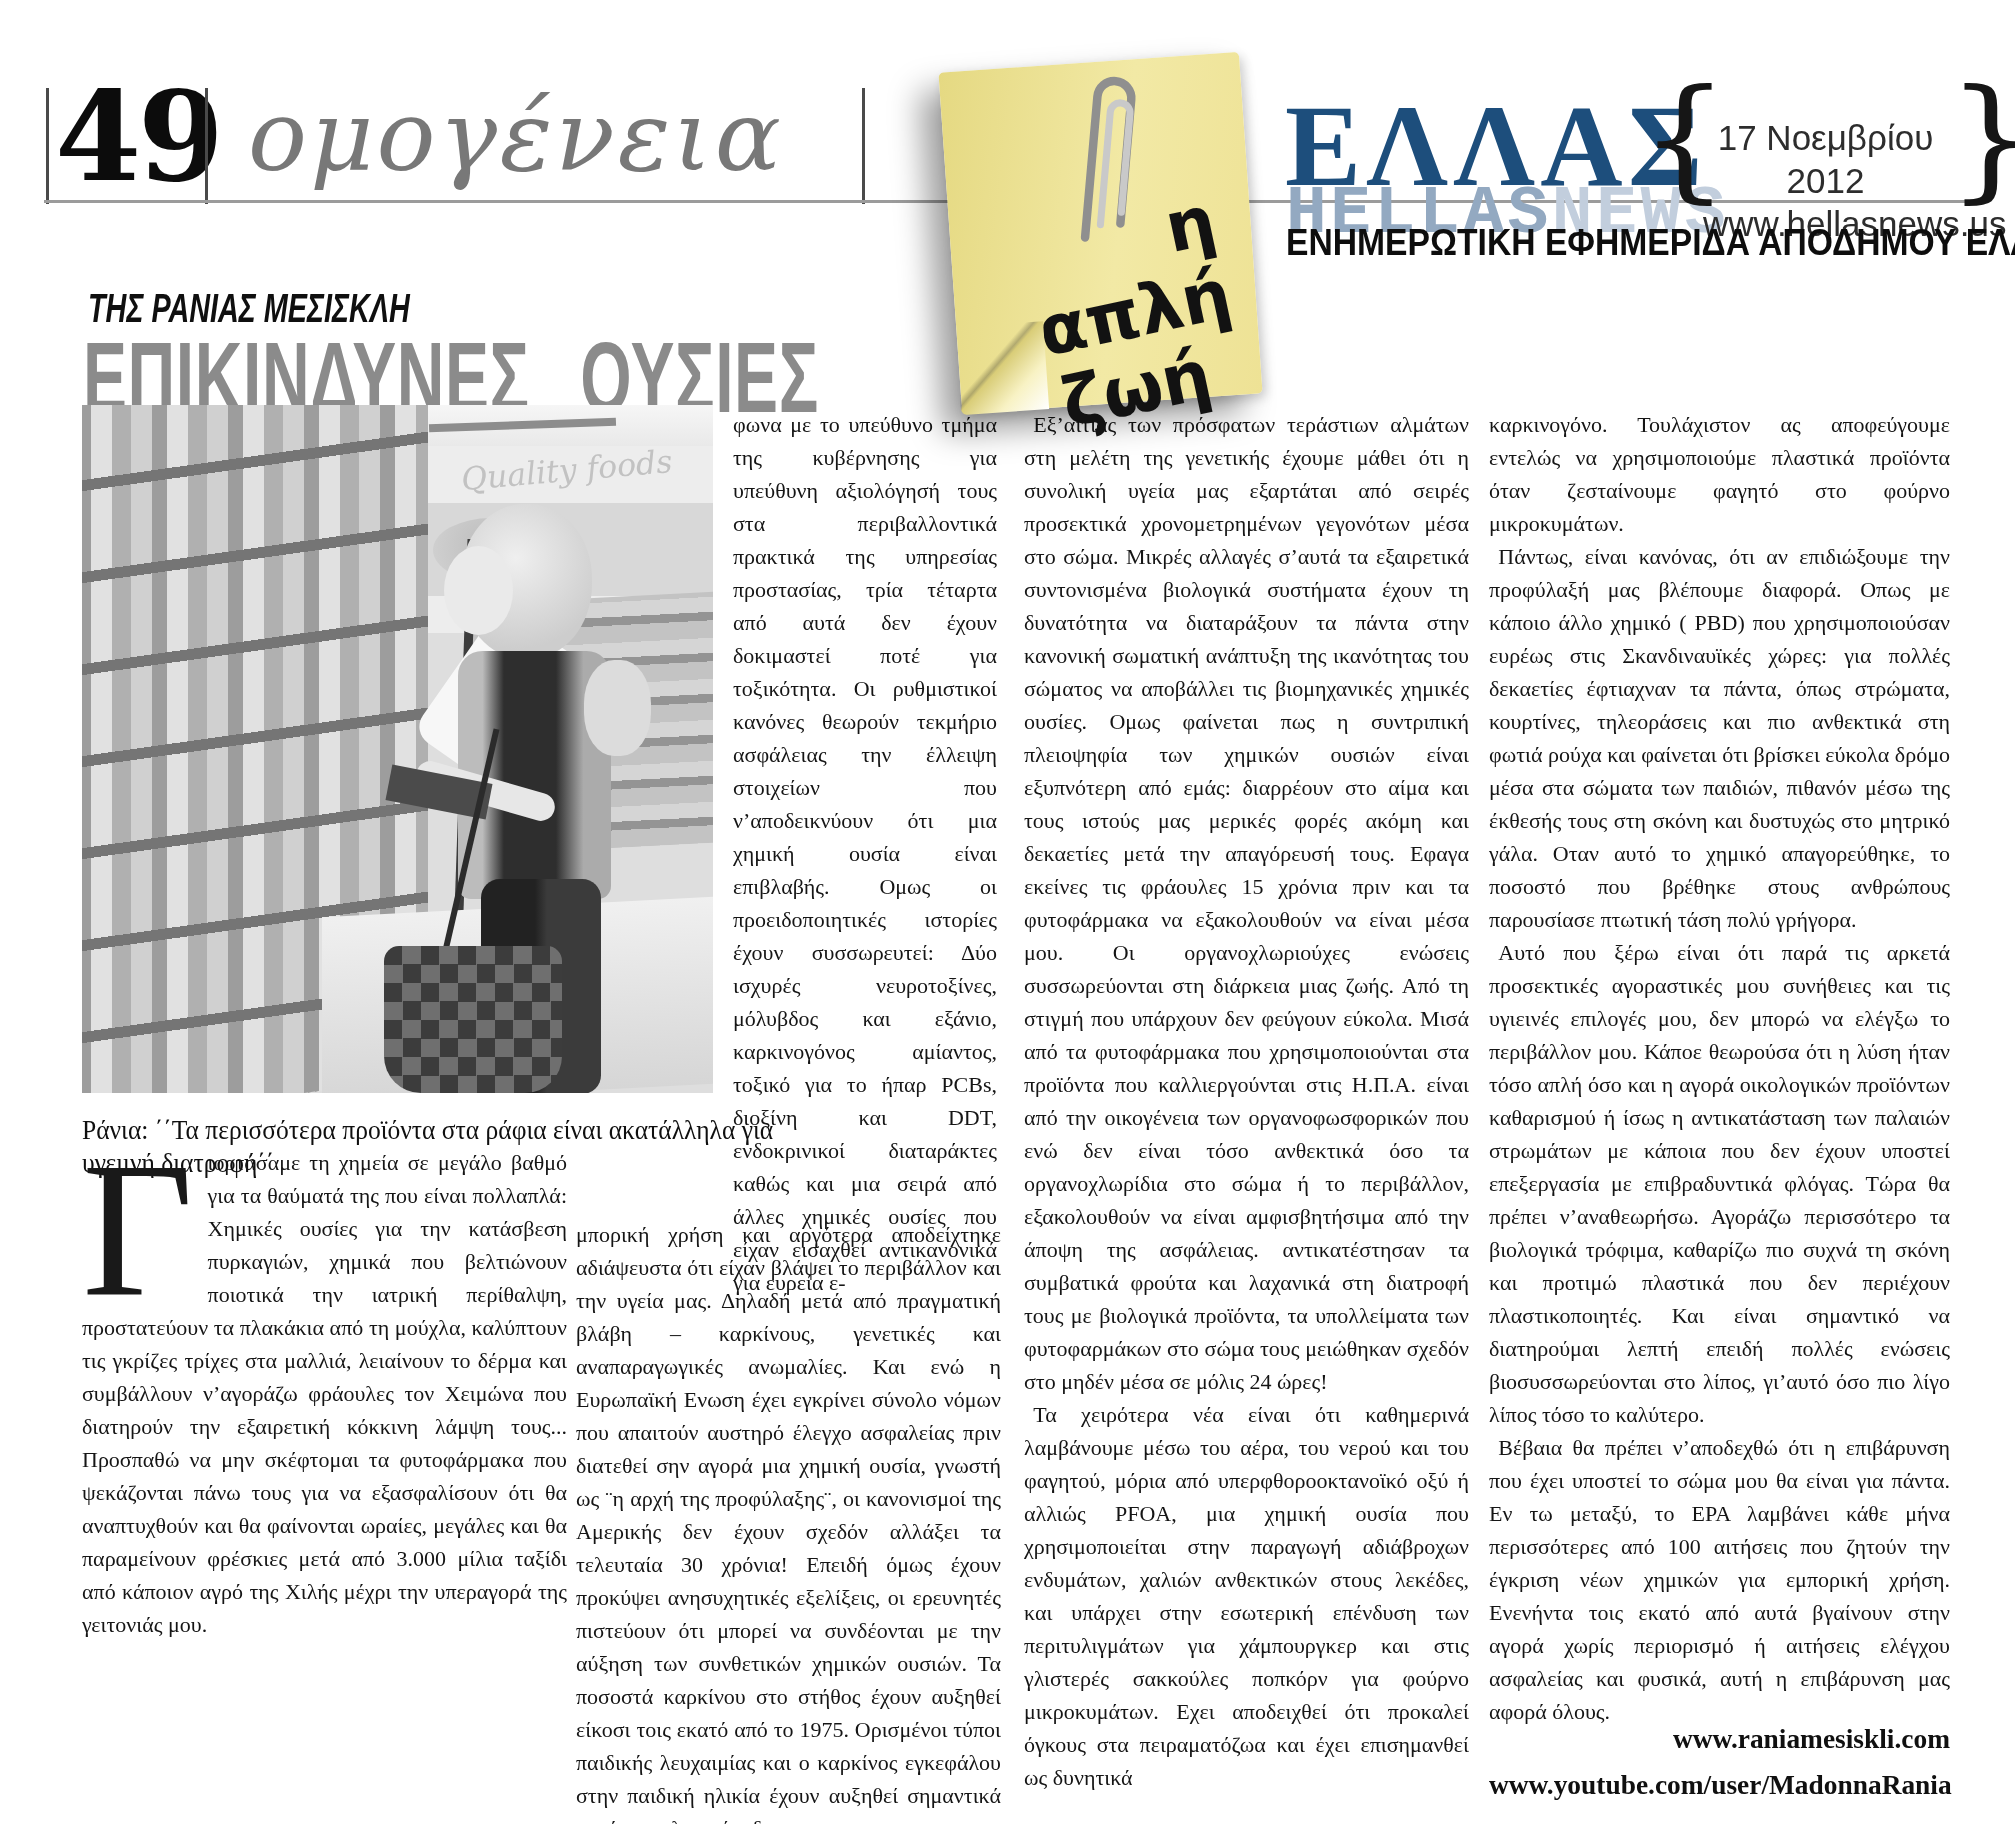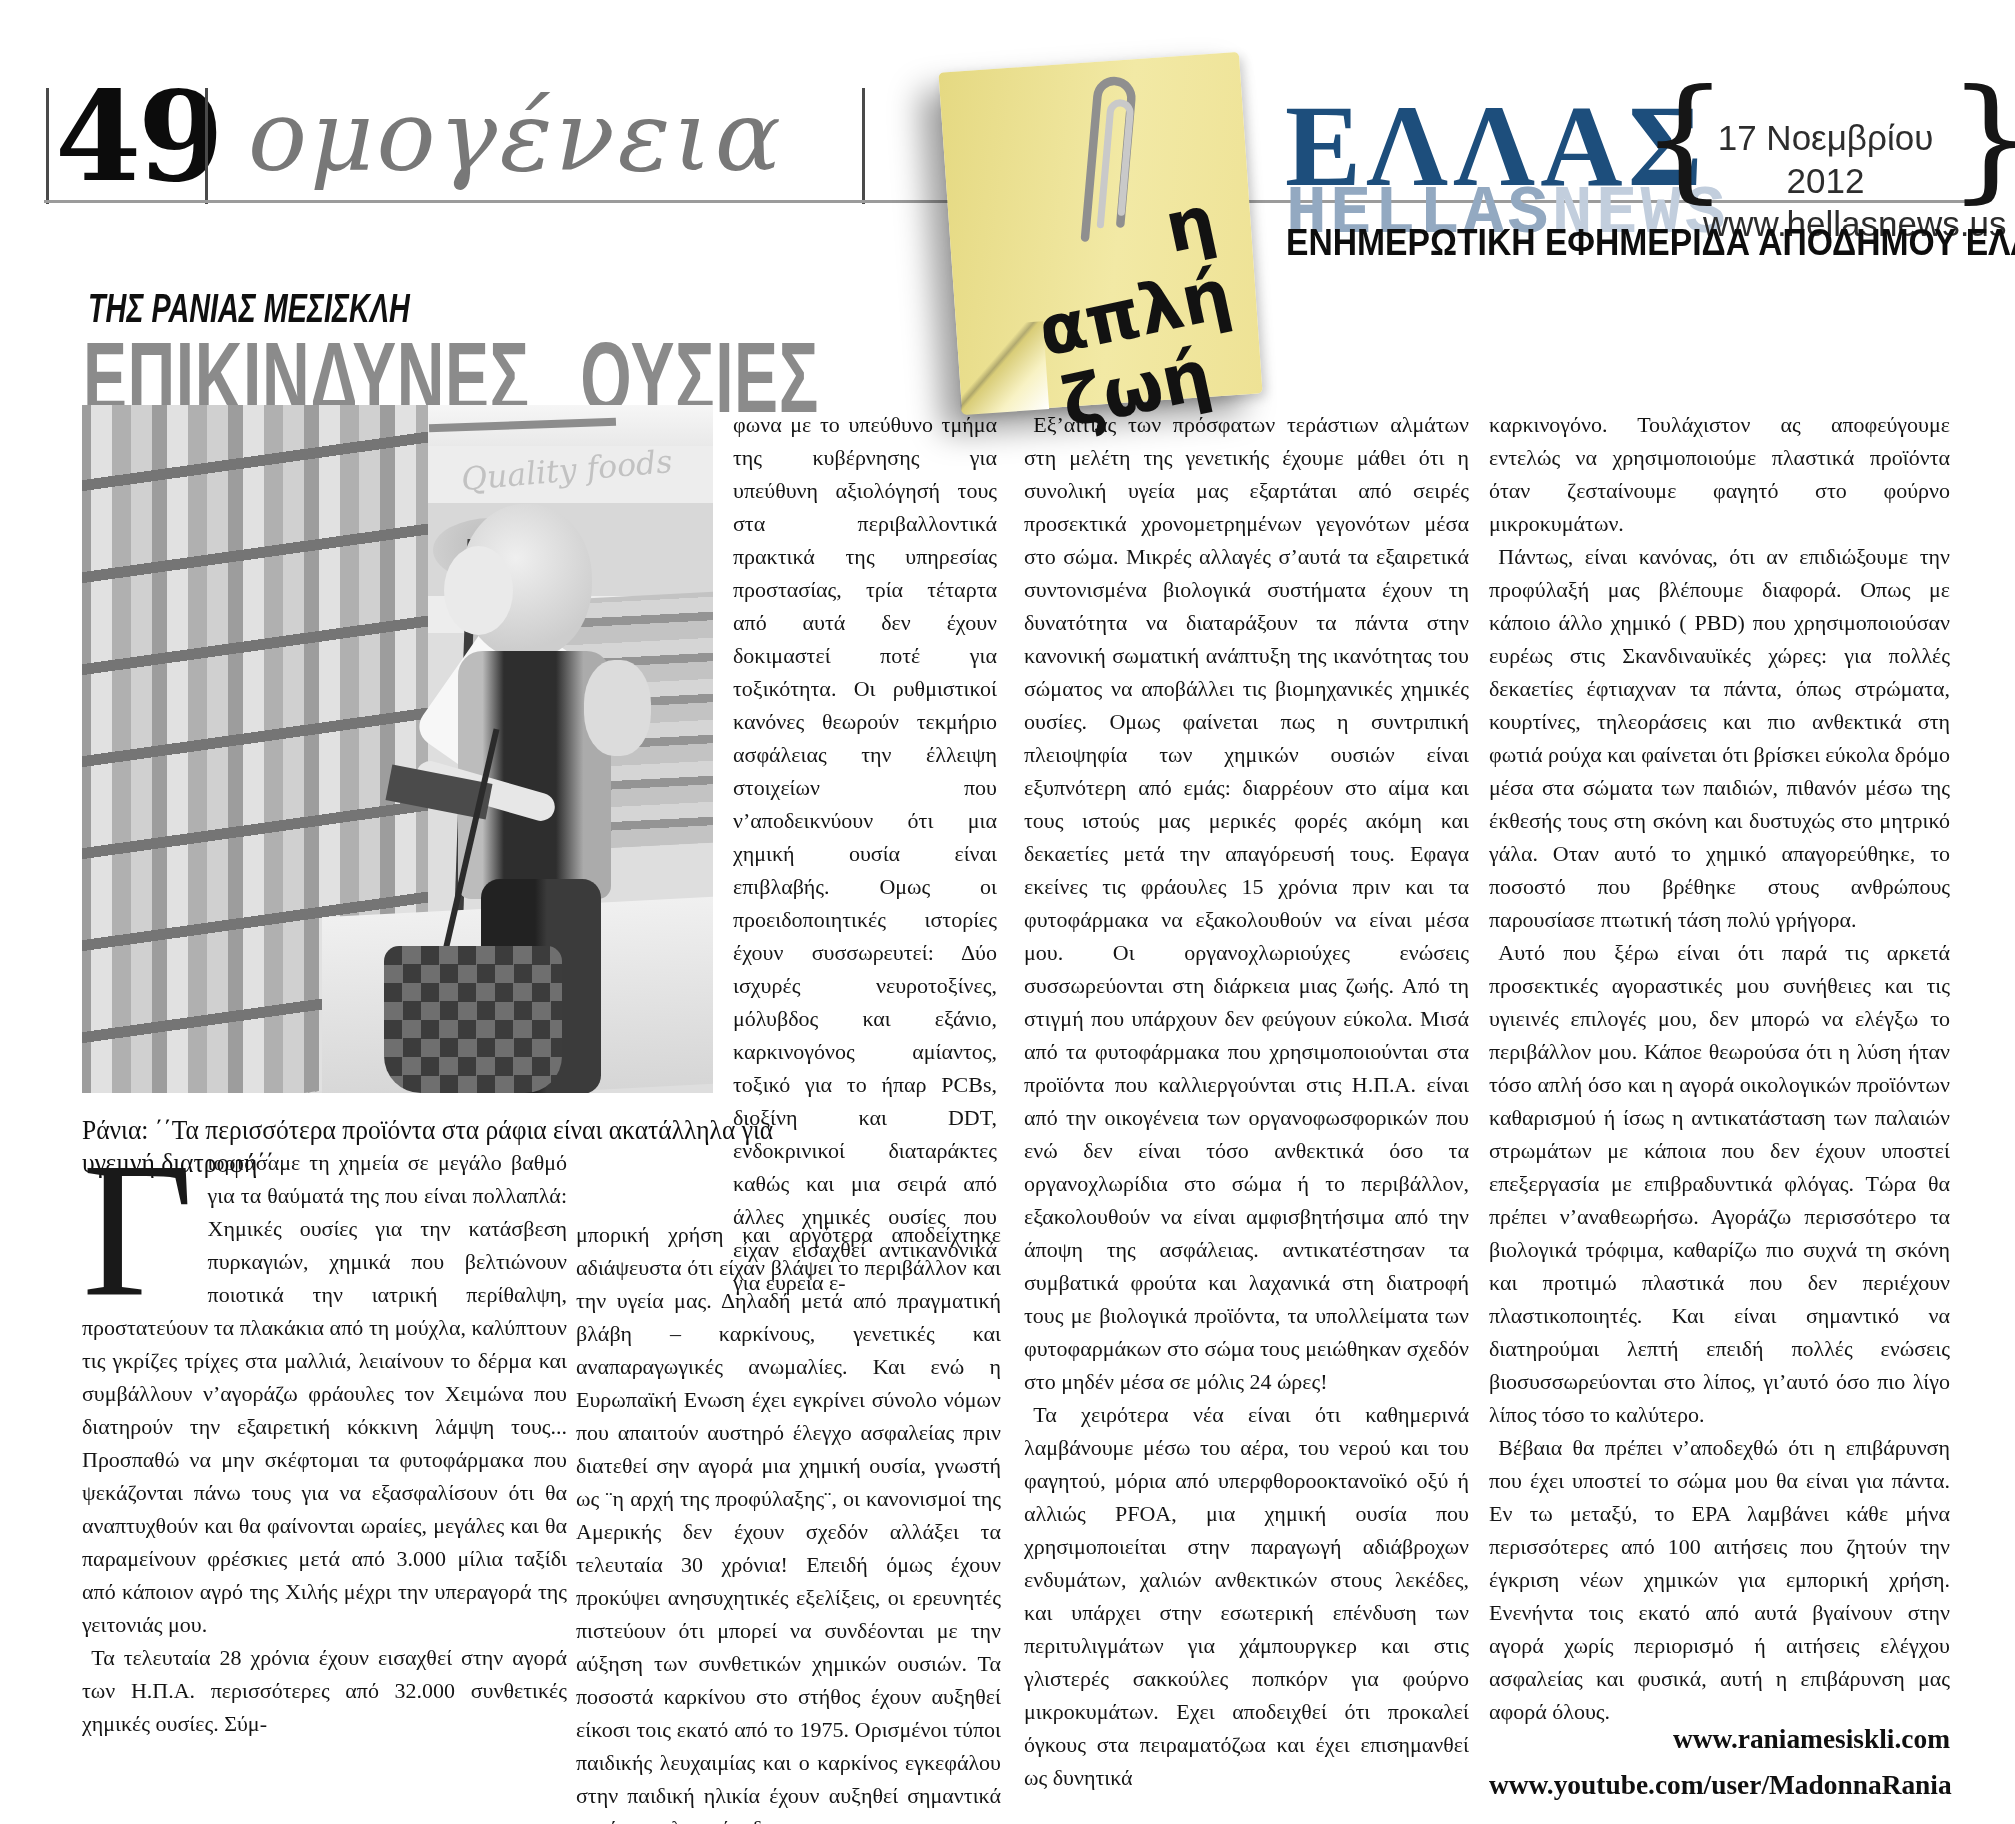--- a/index.html
+++ b/index.html
@@ -161,21 +161,20 @@
     <div class="ph-strap" data-name="photo-bag-strap"></div>
     <div class="ph-jeans" data-name="photo-woman-jeans"></div>
     <div class="ph-bag" data-name="photo-checkered-bag"></div>
   </div>
 </div>
 
 <div class="caption" data-name="photo-caption">Ράνια: ΄΄Τα περισσότερα προϊόντα στα ράφια είναι ακατάλληλα για υγειινή διατροφή΄΄</div>
 
 <div class="bodycol col1" data-name="article-column-1">
   <p class="dropcap" data-name="article-paragraph-dropcap">Γιορτάσαμε τη χημεία σε μεγάλο βαθμό για τα θαύματά της που είναι πολλαπλά: Χημικές ουσίες για την κατάσβεση πυρκαγιών, χημικά που βελτιώνουν ποιοτικά την ιατρική περίθαλψη, προστατεύουν τα πλακάκια από τη μούχλα, καλύπτουν τις γκρίζες τρίχες στα μαλλιά, λειαίνουν το δέρμα και συμβάλλουν ν’αγοράζω φράουλες τον Χειμώνα που διατηρούν την εξαιρετική κόκκινη λάμψη τους... Προσπαθώ να μην σκέφτομαι τα φυτοφάρμακα που ψεκάζονται πάνω τους για να εξασφαλίσουν ότι θα αναπτυχθούν και θα φαίνονται ωραίες, μεγάλες και θα παραμείνουν φρέσκιες μετά από 3.000 μίλια ταξίδι από κάποιον αγρό της Χιλής μέχρι την υπεραγορά της γειτονιάς μου.</p>
-  <p class="indent" data-name="article-paragraph">Τα τελευταία 28 χρόνια έχουν εισαχθεί στην αγορά των Η.Π.Α. περισσότερες από 32.000 συνθετικές χημικές ουσίες. Σύμ-</p>
 </div>
 
 <div class="bodycol col2n" data-name="article-column-2-narrow">
   <p data-name="article-paragraph">φωνα με το υπεύθυνο τμήμα της κυβέρνησης για υπεύθυνη αξιολόγησή τους στα περιβαλλοντικά πρακτικά της υπηρεσίας προστασίας, τρία τέταρτα από αυτά δεν έχουν δοκιμαστεί ποτέ για τοξικότητα. Οι ρυθμιστικοί κανόνες θεωρούν τεκμήριο ασφάλειας την έλλειψη στοιχείων που ν’αποδεικνύουν ότι μια χημική ουσία είναι επιβλαβής. Ομως οι προειδοποιητικές ιστορίες έχουν συσσωρευτεί: Δύο ισχυρές νευροτοξίνες, μόλυβδος και εξάνιο, καρκινογόνος αμίαντος, τοξικό για το ήπαρ PCBs, διοξίνη και DDT, ενδοκρινικοί διαταράκτες καθώς και μια σειρά από άλλες χημικές ουσίες που είχαν εισαχθεί αντικανονικά για ευρεία ε-</p>
 </div>
 
 <div class="bodycol col2w" data-name="article-column-2-wide">
   <p data-name="article-paragraph">μπορική χρήση και αργότερα αποδείχτηκε αδιάψευστα ότι είχαν βλάψει το περιβάλλον και την υγεία μας. Δηλαδή μετά από πραγματική βλάβη – καρκίνους, γενετικές και αναπαραγωγικές ανωμαλίες. Και ενώ η Ευρωπαϊκή Ενωση έχει εγκρίνει σύνολο νόμων που απαιτούν αυστηρό έλεγχο ασφαλείας πριν διατεθεί σην αγορά μια χημική ουσία, γνωστή ως ¨η αρχή της προφύλαξης¨, οι κανονισμοί της Αμερικής δεν έχουν σχεδόν αλλάξει τα τελευταία 30 χρόνια! Επειδή όμως έχουν προκύψει ανησυχητικές εξελίξεις, οι ερευνητές πιστεύουν ότι μπορεί να συνδέονται με την αύξηση των συνθετικών χημικών ουσιών. Τα ποσοστά καρκίνου στο στήθος έχουν αυξηθεί είκοσι τοις εκατό από το 1975. Ορισμένοι τύποι παιδικής λευχαιμίας και ο καρκίνος εγκεφάλου στην παιδική ηλικία έχουν αυξηθεί σημαντικά κατά τις τελευταίες δεκα-</p>
 </div>
 

